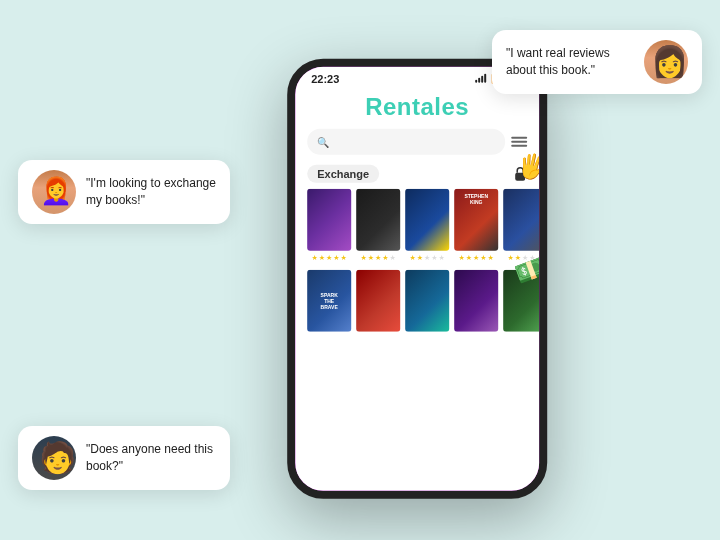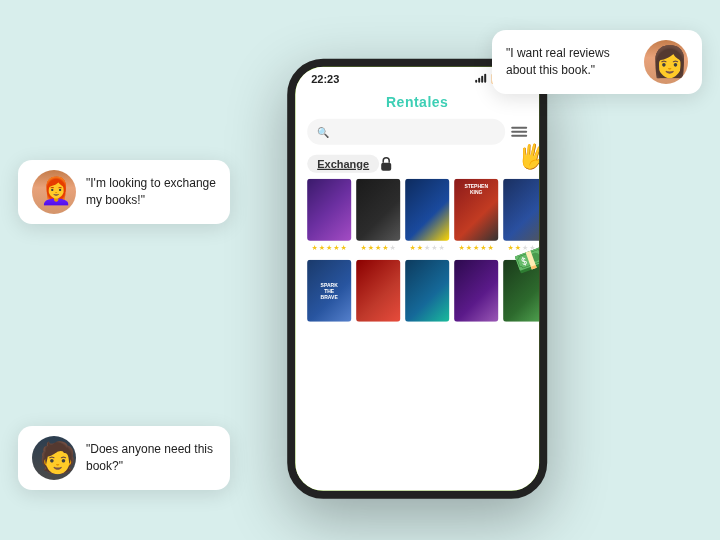--- a/index.html
+++ b/index.html
@@ -14,21 +14,21 @@
     }
 
     
     .phone {
       position: absolute;
       left: 50%;
       top: 50%;
       transform: translate(-28%, -48%);
       width: 260px;
       height: 440px;
-      background: #84cc16;
+      background: #d946ef;
       border-radius: 36px;
       border: 8px solid #222;
       box-shadow: 0 20px 60px rgba(0,0,0,0.3);
       overflow: hidden;
       z-index: 2;
     }
 
     .phone-screen {
       width: 100%;
       height: 100%;
@@ -108,21 +108,21 @@
       border-radius: 1px;
     }
 
     
     .app-header {
       text-align: center;
       padding: 4px 0 8px;
     }
 
     .app-title {
-      font-size: 14px;
+      font-size: 24px;
       font-weight: 700;
       color: #3dcfb5;
       letter-spacing: 0.5px;
     }
 
     
     .search-bar {
       display: flex;
       align-items: center;
       margin: 0 12px 10px;
@@ -162,22 +162,22 @@
       width: 16px;
       height: 2px;
       background: #666;
       border-radius: 1px;
     }
 
     
     .section-header {
       display: flex;
       align-items: center;
+      justify-content: space-between;
       margin: 0 12px 6px;
-      text-decoration: underline;
     }
 
     .section-tag {
       background: #f0f0f0;
       color: #333;
       font-size: 11px;
       font-weight: 600;
       padding: 3px 10px;
       border-radius: 10px;
     }

